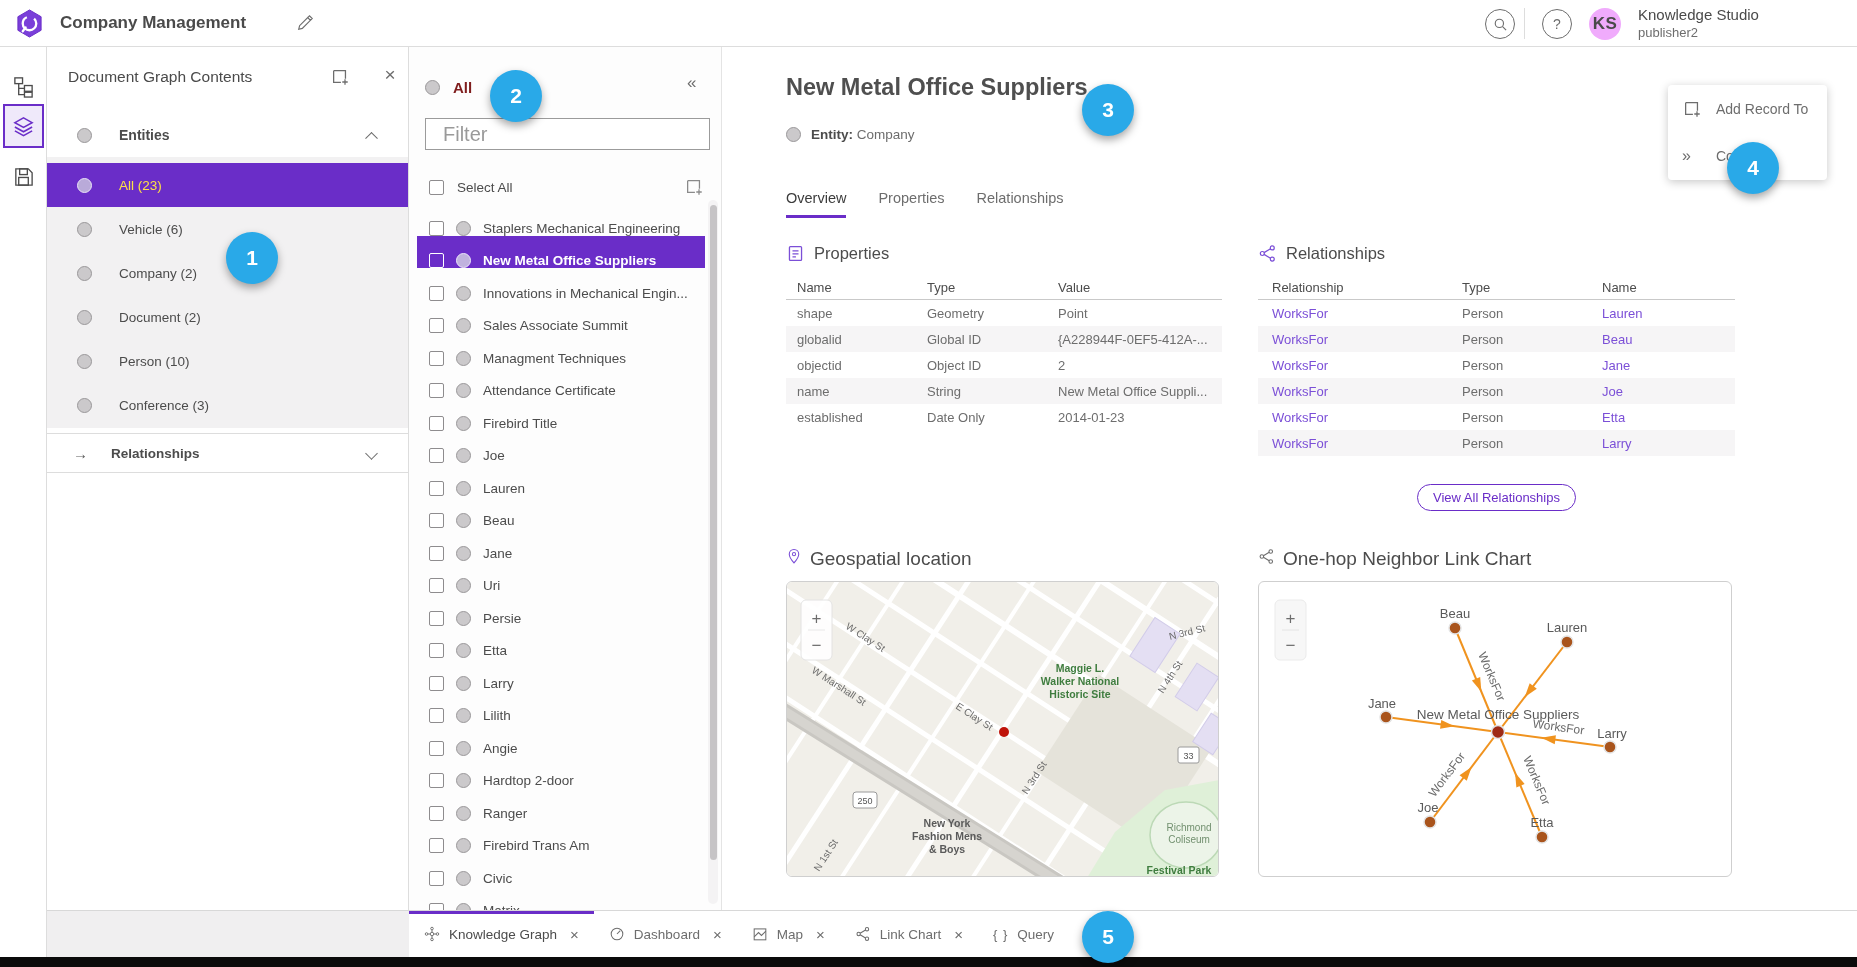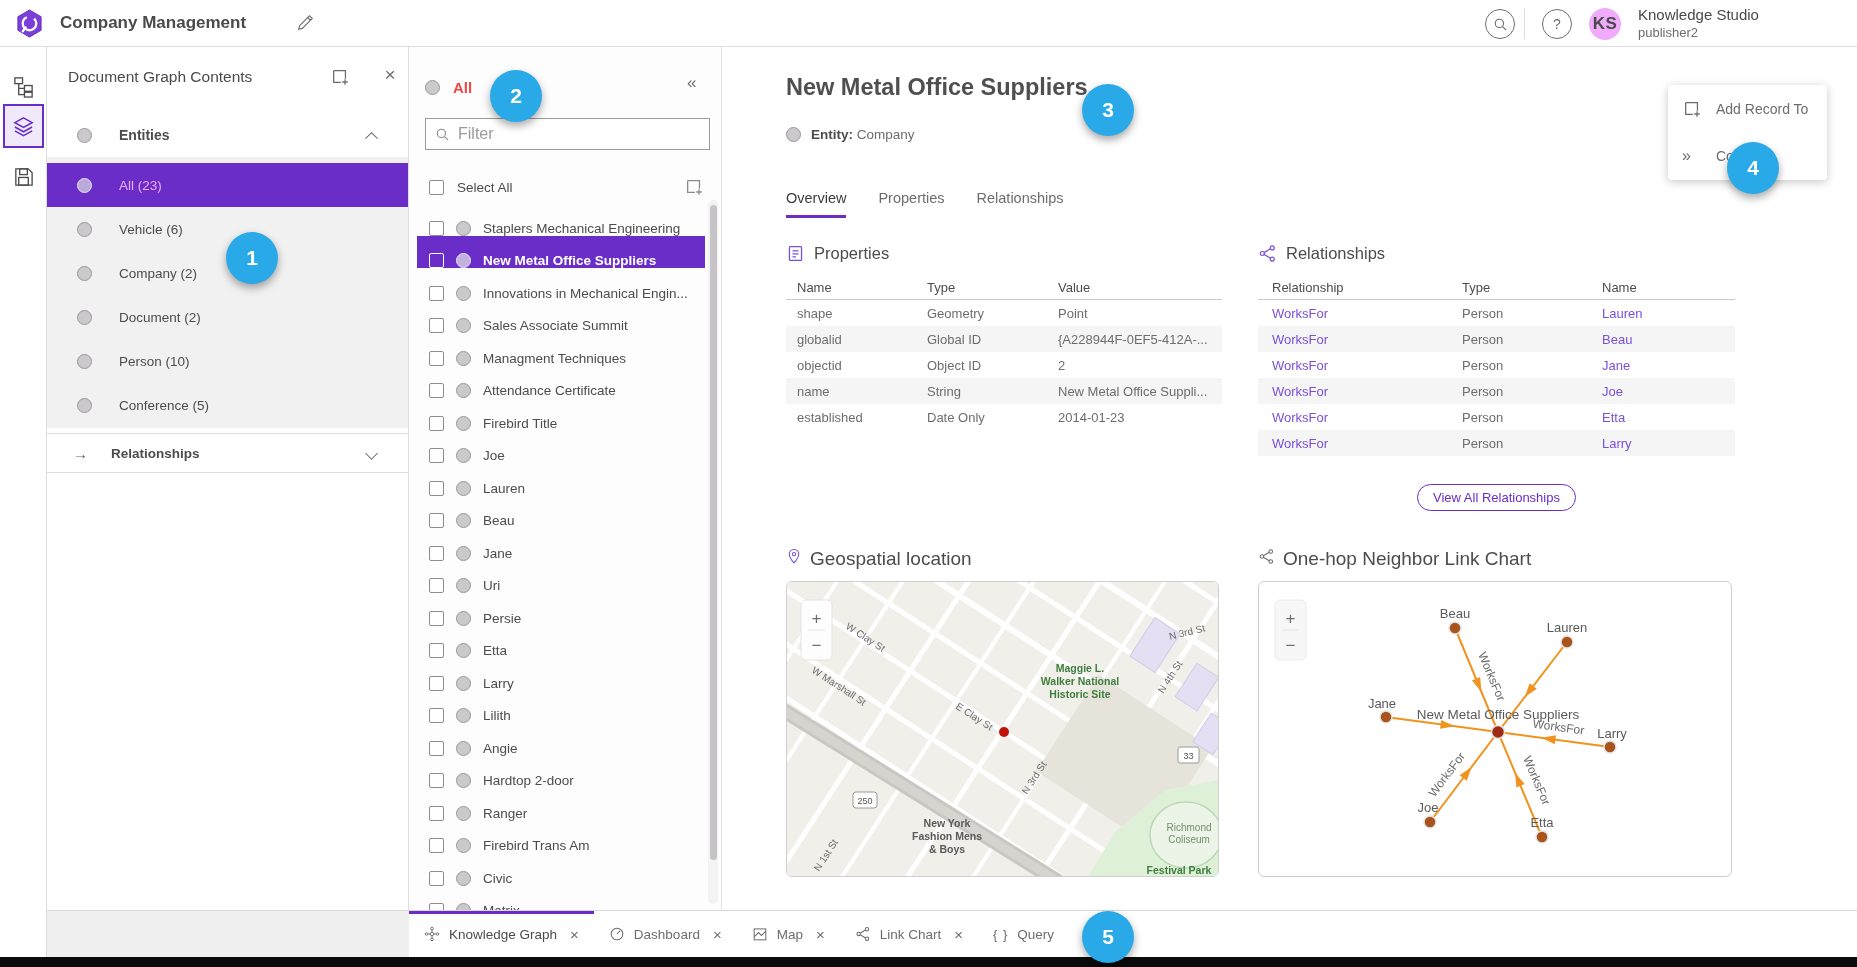--- a/index.html
+++ b/index.html
@@ -30,29 +30,29 @@
   .kgc-title { position:absolute; left:21px; top:8px; font-size:15.5px; color:#4a4a4a; }
   .kgc-add { position:absolute; left:283px; top:7px; width:20px; height:20px; }
   .kgc-close { position:absolute; left:331px; top:4px; font-size:19px; color:#6d6d6d; width:24px; text-align:center; }
   .sect-row { position:absolute; left:0; width:100%; height:40px; display:flex; align-items:center; }
   .gcircle { width:15px; height:15px; border-radius:50%; background:#cbc9cb; border:1px solid #9a989a; flex:none; }
   .chev { width:9px; height:9px; border-right:1.6px solid #6d6d6d; border-bottom:1.6px solid #6d6d6d; display:inline-block; }
   .chev.up { transform:rotate(-135deg) translate(-2px,-2px); }
   .chev.down { transform:rotate(45deg); }
   .etype-list { position:absolute; left:0; top:110px; width:100%; height:271px; background:#f2f1f2; padding-top:6px; }
   .etype-row { height:44px; display:flex; align-items:center; padding-left:30px; gap:27px; font-size:13.5px; color:#4c4c4c; cursor:pointer; }
-  .etype-row.selected { background:#6a2dc8; color:#f0abfc; }
+  .etype-row.selected { background:#6a2dc8; color:#fde047; }
   .etype-row.selected .gcircle { background:#b9aad9; border-color:#e9e1f8; }
   
   .lpanel { position:absolute; left:409px; top:47px; width:313px; height:863px; background:#fdfdfd; border-right:1px solid #e4e4e4; }
   .lp-head { position:absolute; left:16px; top:26px; height:28px; display:flex; align-items:center; gap:13px; }
-  .lp-all { font-size:15px; font-weight:700; color:#ef4444; }
+  .lp-all { font-size:15px; font-weight:700; color:#7f1d1d; }
   .lp-collapse { position:absolute; left:278px; top:26px; font-size:17px; color:#6d6d6d; }
   .filterbox { position:absolute; left:16px; top:71px; width:285px; height:32px; border:1px solid #9b9b9b; background:#fff; display:flex; align-items:center; padding:0 9px; gap:8px; }
-  .filterbox input { border:none; outline:none; flex:1; font-size:16px; font-family:"Liberation Sans",sans-serif; color:#4c4c4c; background:transparent; }
+  .filterbox input { border:none; outline:none; flex:1; font-size:20px; font-family:"Liberation Sans",sans-serif; color:#4c4c4c; background:transparent; }
   .filterbox input::placeholder { color:#9a9a9a; }
   .selall { position:absolute; left:20px; top:125px; width:275px; height:30px; display:flex; align-items:center; gap:13px; font-size:13.5px; color:#4c4c4c; }
   .selall .addico { margin-left:auto; }
   .checkbox { width:15px; height:15px; border:1px solid #8e8c8e; border-radius:2px; background:#fff; flex:none; }
   .items { position:absolute; left:8px; top:156px; right:16px; bottom:0; overflow:hidden; }
   .item-row { height:32.5px; display:flex; align-items:flex-end; padding-left:12px; gap:12px; font-size:13.5px; color:#4c4c4c; cursor:pointer; }
   .item-row.selected { background:#6a2dc8; color:#fff; font-weight:700; }
   .item-row.selected .checkbox { border-color:#fff; background:transparent; }
   .item-row.selected .gcircle { background:#c0b2de; border-color:#ece4fa; }
   .item-row .gcircle, .item-row .checkbox { width:15px; height:15px; }
@@ -195,21 +195,21 @@
           <span>Document (2)</span>
         </div>
 
         <div class="etype-row">
           <span class="gcircle"></span>
           <span>Person (10)</span>
         </div>
 
         <div class="etype-row">
           <span class="gcircle"></span>
-          <span>Conference (5)</span>
+          <span>Conference (3)</span>
         </div>
       </div>
     <div class="sect-row" style="top:386px; height:40px; padding-left:26px; gap:23px; border-top:1px solid #ddd; border-bottom:1px solid #ddd;">
       <span style="font-size:15px; color:#5c5c5c;">→</span>
       <span style="font-size:13.5px; font-weight:700; color:#4c4c4c;">Relationships</span>
       <span class="chev down" style="margin-left:auto; margin-right:32px;"></span>
     </div>
   </div>
 
   <div class="lpanel">

